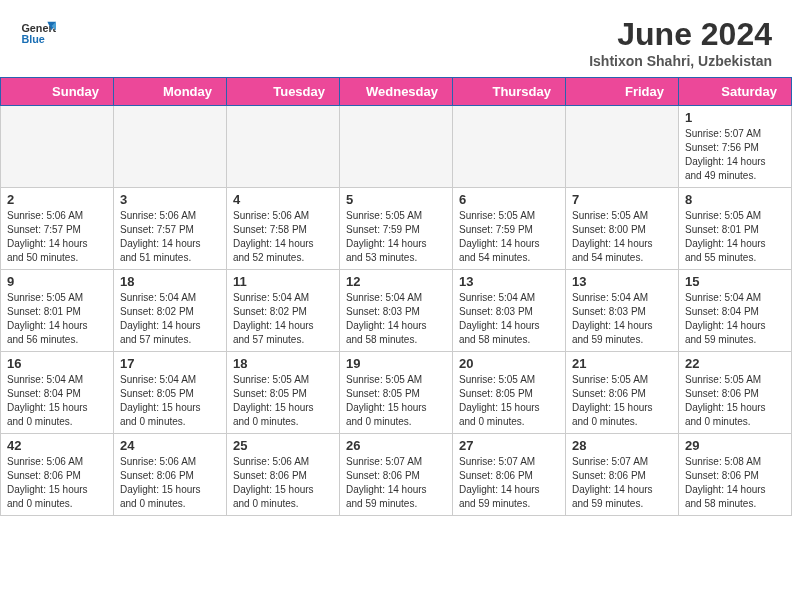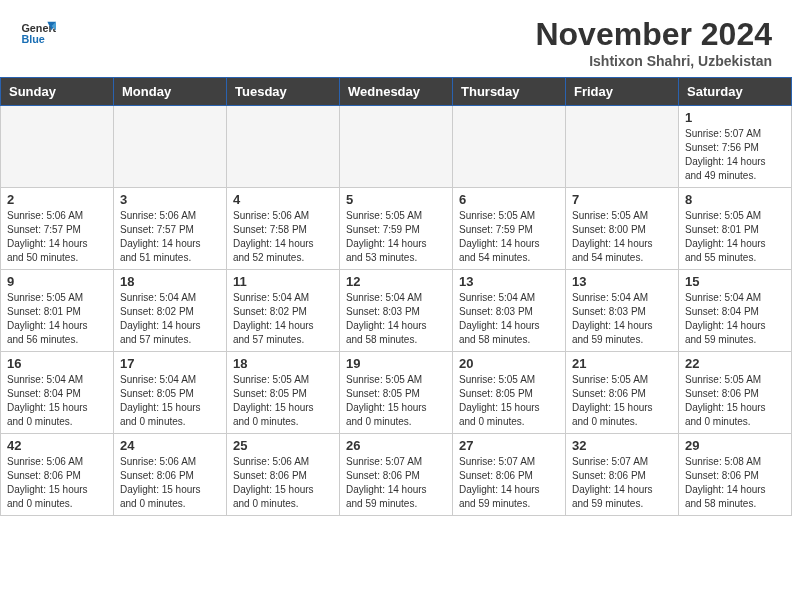--- a/index.html
+++ b/index.html
@@ -37,26 +37,26 @@
       color: #555;
       font-weight: bold;
     }
     .calendar {
       width: 100%;
       border-collapse: collapse;
       border: 1px solid #ccc;
       margin: 0 0 0 0;
     }
     .calendar th {
-      background: #404040;
+      background: #ec4899;
       color: #fff;
       font-size: 13px;
       font-weight: bold;
-      text-align: left;
-      padding: 6px 8px;
+      text-align: right;
+      padding: 6px 14px;
       border: 1px solid #2962b0;
     }
     .calendar td {
       border: 1px solid #ccc;
       vertical-align: top;
       padding: 4px 6px;
       width: 113px;
       min-height: 80px;
       background: #fff;
       font-size: 10.5px;
@@ -84,21 +84,21 @@
 <div class="header">
   <div class="logo">
     <svg class="logo-icon" viewBox="0 0 50 50" xmlns="http://www.w3.org/2000/svg">
       <text x="2" y="22" font-size="15" font-weight="bold" fill="#333">General</text>
       <text x="2" y="38" font-size="15" font-weight="bold" fill="#1a6fb5">Blue</text>
       <polygon points="38,8 50,8 44,20" fill="#1a6fb5"></polygon>
       <polygon points="44,14 50,8 50,20" fill="#4a9fd4"></polygon>
     </svg>
   </div>
   <div class="title-block">
-    <div class="cal-title">November 2024</div>
+    <div class="cal-title">June 2024</div>
     <div class="cal-subtitle">Ishtixon Shahri, Uzbekistan</div>
   </div>
 </div>
 
 <table class="calendar">
   <thead>
     <tr>
     <th>Sunday</th>
         <th>Monday</th>
         <th>Tuesday</th>
@@ -280,21 +280,21 @@
 Sunset: 8:06 PM
 Daylight: 14 hours and 59 minutes.</div>
         </td>
         <td>
           <span class="day-num">27</span>
           <div class="day-info" style="white-space: pre-line;">Sunrise: 5:07 AM
 Sunset: 8:06 PM
 Daylight: 14 hours and 59 minutes.</div>
         </td>
         <td>
-          <span class="day-num">32</span>
+          <span class="day-num">28</span>
           <div class="day-info" style="white-space: pre-line;">Sunrise: 5:07 AM
 Sunset: 8:06 PM
 Daylight: 14 hours and 59 minutes.</div>
         </td>
         <td>
           <span class="day-num">29</span>
           <div class="day-info" style="white-space: pre-line;">Sunrise: 5:08 AM
 Sunset: 8:06 PM
 Daylight: 14 hours and 58 minutes.</div>
         </td>

